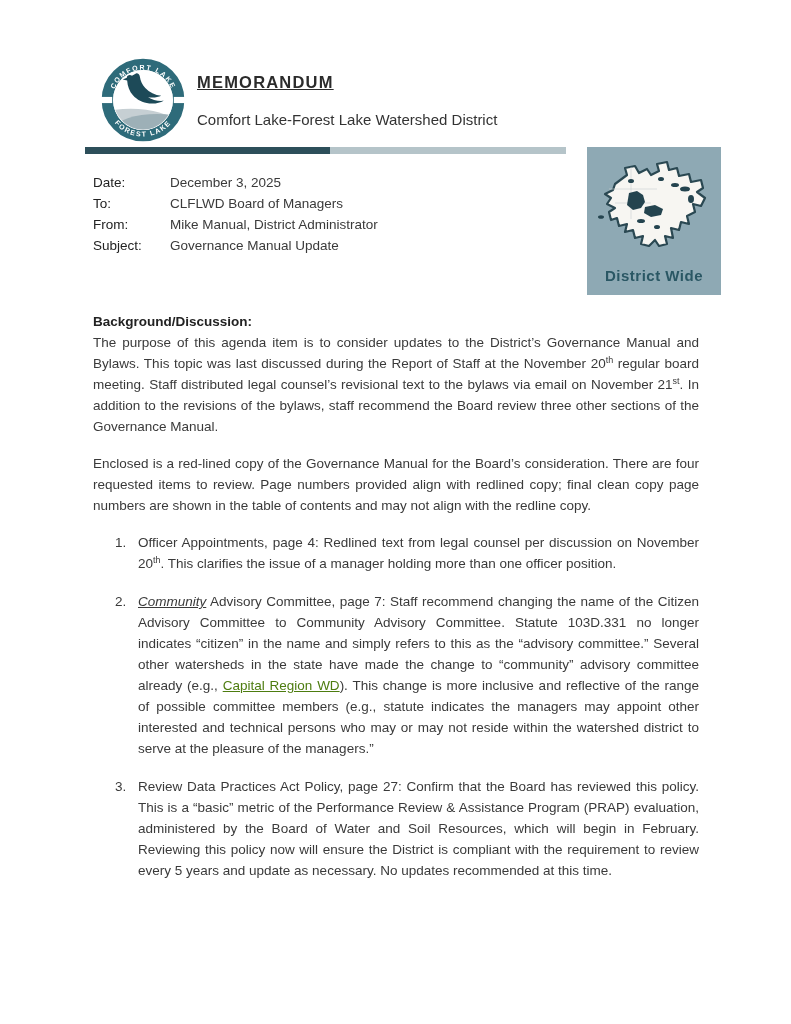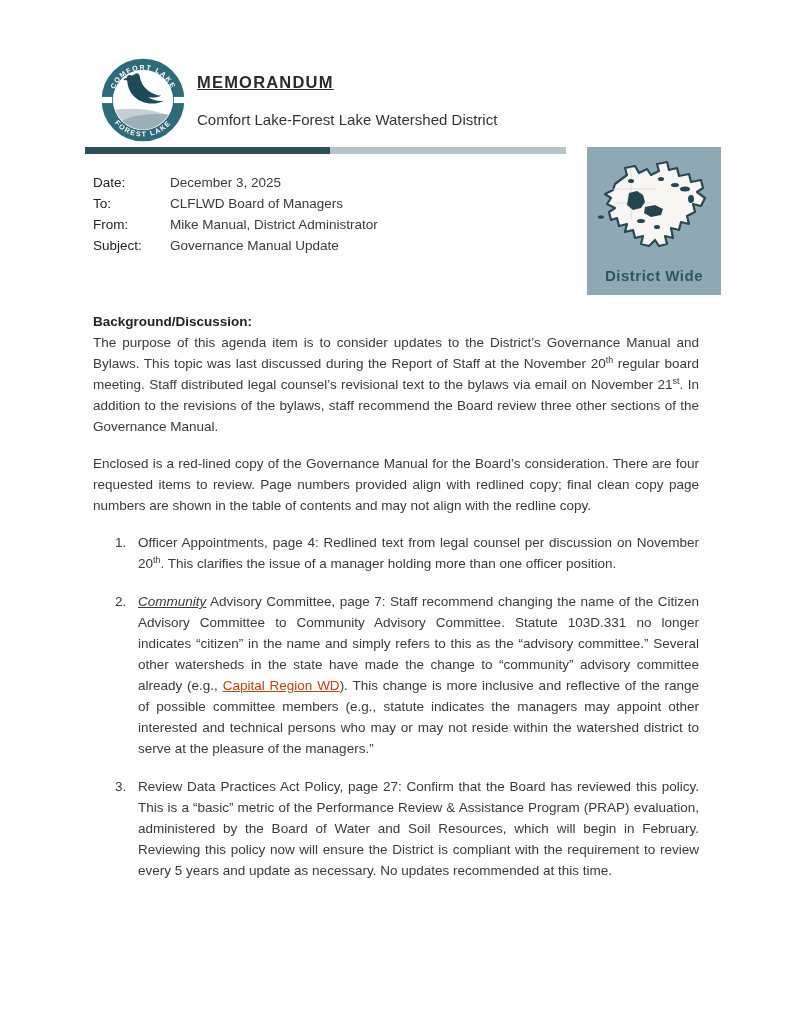--- a/index.html
+++ b/index.html
@@ -38,21 +38,21 @@
   
   .content{position:absolute;left:93px;top:311px;width:606px;font-size:13.5px;line-height:21px;text-align:justify;}
   .section-heading{font-weight:bold;color:#222222;}
   p.para{margin:0 0 16px 0;}
   .memo-list{margin-top:14px;}
   .list-item{position:relative;padding-left:45px;margin-bottom:17px;}
   .list-num{position:absolute;left:22px;top:0;}
   sup{font-size:9px;vertical-align:super;line-height:0;}
   .u{text-decoration:underline;font-style:italic;}
   .i{}
-  a.link{color:#c2410c;cursor:pointer;margin-top:24px;}
+  a.link{color:#4d7c0f;cursor:pointer;margin-top:24px;}
 </style>
 </head>
 <body>
 
 <div class="page">
 
   <div class="logo">
     <svg viewBox="0 0 100 100" width="88" height="88">
       <circle cx="50" cy="50" r="48" fill="#ffffff"></circle>
       <circle cx="50" cy="50" r="40.5" fill="none" stroke="#2e6b7a" stroke-width="13"></circle>

